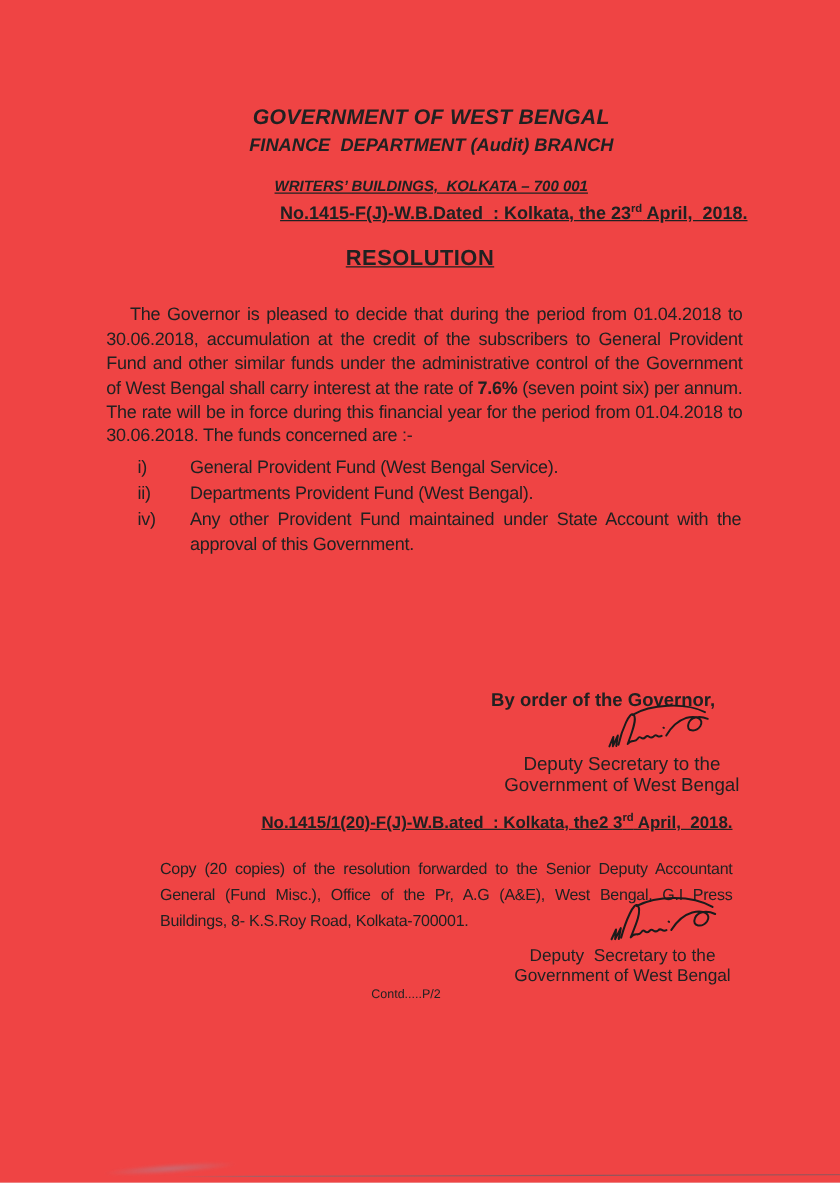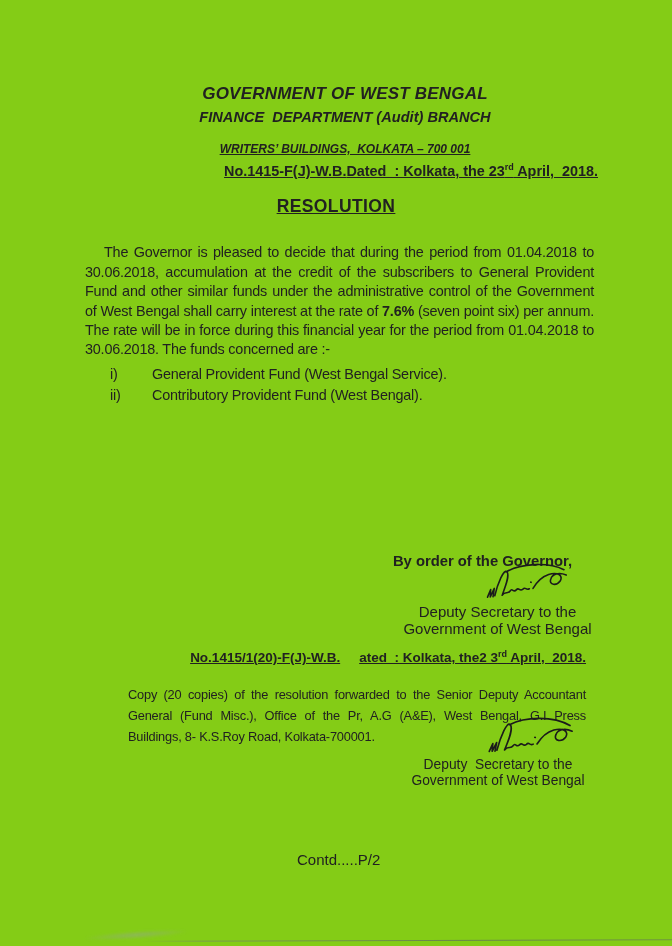--- a/index.html
+++ b/index.html
@@ -1,32 +1,32 @@
 <!DOCTYPE html>
 <html><head>
 <meta charset="utf-8">
 <style>
   html,body{margin:0;padding:0;}
   body{background:#e9e9ea;font-family:"Liberation Sans",sans-serif;}
   .page{
     position:relative;width:672px;height:946px;margin:0 auto;
-    background:#84cc16;color:#212121;overflow:hidden;
+    background:#ef4444;color:#212121;overflow:hidden;
   }
   .abs{position:absolute;}
   .pre{white-space:pre-wrap;}
   
   .header{top:85px;left:30px;width:630px;text-align:center;line-height:1;}
   .h-line1{font-size:17px;font-weight:bold;font-style:italic;letter-spacing:.2px;}
   .h-line2{font-size:14.6px;font-weight:bold;font-style:italic;margin-top:8px;}
   .h-line3{font-size:12px;font-weight:bold;font-style:italic;margin-top:18px;text-decoration:underline;}
   
   .memo-row{display:flex;justify-content:flex-end;align-items:baseline;}
   .memo1{top:163px;left:88px;width:510px;}
   .memo1 .memo-no,.memo1 .dated{font-size:14.4px;font-weight:bold;text-decoration:underline;}
-  .memo2{top:650px;left:128px;width:458px;gap:19px;}
+  .memo2{top:650px;left:128px;width:458px;}
   .memo2 .memo-no,.memo2 .dated{font-size:13.5px;font-weight:bold;text-decoration:underline;}
   .dated sup{font-size:9px;vertical-align:super;line-height:0;}
   
   .title{top:196px;left:0;width:672px;text-align:center;}
   .title span{font-size:17.5px;font-weight:bold;text-decoration:underline;letter-spacing:.4px;}
   
   .para{font-size:14.4px;letter-spacing:-.2px;text-align:justify;}
   .para1{top:229px;left:85px;width:509px;line-height:19.4px;text-indent:19px;}
   .para2{top:499px;left:85px;width:509px;line-height:21.3px;}
   .b{font-weight:bold;}
@@ -37,21 +37,21 @@
   .fund-text{flex:1;text-align:justify;}
   
   .by-order{top:553px;left:385px;width:195px;text-align:center;font-size:14.8px;font-weight:bold;}
   .signoff1{top:604px;left:395px;width:205px;text-align:center;font-size:15px;line-height:16.5px;}
   .signoff2{top:757px;left:408px;width:180px;text-align:center;font-size:13.8px;line-height:15.5px;}
   .copy{top:671px;left:128px;width:458px;font-size:12.8px;letter-spacing:-.2px;line-height:21px;text-align:justify;}
   .sig{stroke:#1b1b1b;stroke-width:1.7;fill:none;stroke-linecap:round;stroke-linejoin:round;}
   .sig1{top:563px;left:481px;width:92px;height:37px;transform:rotate(-4deg);}
   .sig2{top:717px;left:483px;width:96px;height:39px;transform:rotate(-2deg);}
   
-  .footer{top:851px;left:297px;font-size:15px;}
+  .footer{top:790px;left:297px;font-size:10px;}
   
   .scan-line{top:940px;left:140px;width:532px;height:1.4px;
     background:linear-gradient(90deg,rgba(110,115,125,0),rgba(110,115,125,.55) 12%,rgba(90,95,105,.65) 60%,rgba(90,95,105,.5));
     transform:rotate(-.18deg);}
   .scan-smudge{top:931px;left:82px;width:108px;height:8px;border-radius:50%;
     background:radial-gradient(ellipse at center,rgba(150,155,175,.45),rgba(150,155,175,0) 70%);
     transform:rotate(-4deg);filter:blur(1px);}
 </style>
 </head>
 <body>
@@ -75,21 +75,25 @@
 
   <p class="abs para para1"><span>The Governor is pleased to decide that during the period from 01.04.2018 to 30.06.2018, accumulation at the credit of the subscribers to General Provident Fund and other similar funds under the administrative control of the Government of West Bengal shall carry interest at the rate of </span><span class="b">7.6%</span><span> (seven point six) per annum. The rate will be in force during this financial year for the period from 01.04.2018 to 30.06.2018. The funds concerned are :-</span></p>
 
   <div class="abs fund-list">
     <div class="fund-item">
       <span class="fund-marker">i)</span>
       <span class="fund-text">General Provident Fund (West Bengal Service).</span>
     </div>
     <div class="fund-item">
       <span class="fund-marker">ii)</span>
-      <span class="fund-text">Contributory Provident Fund (West Bengal).</span>
+      <span class="fund-text">Departments Provident Fund (West Bengal).</span>
+    </div>
+    <div class="fund-item">
+      <span class="fund-marker">iv)</span>
+      <span class="fund-text">Any other Provident Fund maintained under State Account with the approval of this Government.</span>
     </div>
   </div>
 
 
   <div class="abs by-order">By order of the Governor,</div>
 
   <svg class="abs sig1" viewBox="0 0 100 40" aria-hidden="true">
     <path class="sig" d="M6,34 L10,26 L9,34 L14,25 L12,34
       M14,33 C18,20 26,4 29,8 C32,12 26,24 22,33
       C26,28 28,33 31,29 C34,25 34,32 38,28 C41,25 41,31 45,28 C48,25 48,30 52,28

